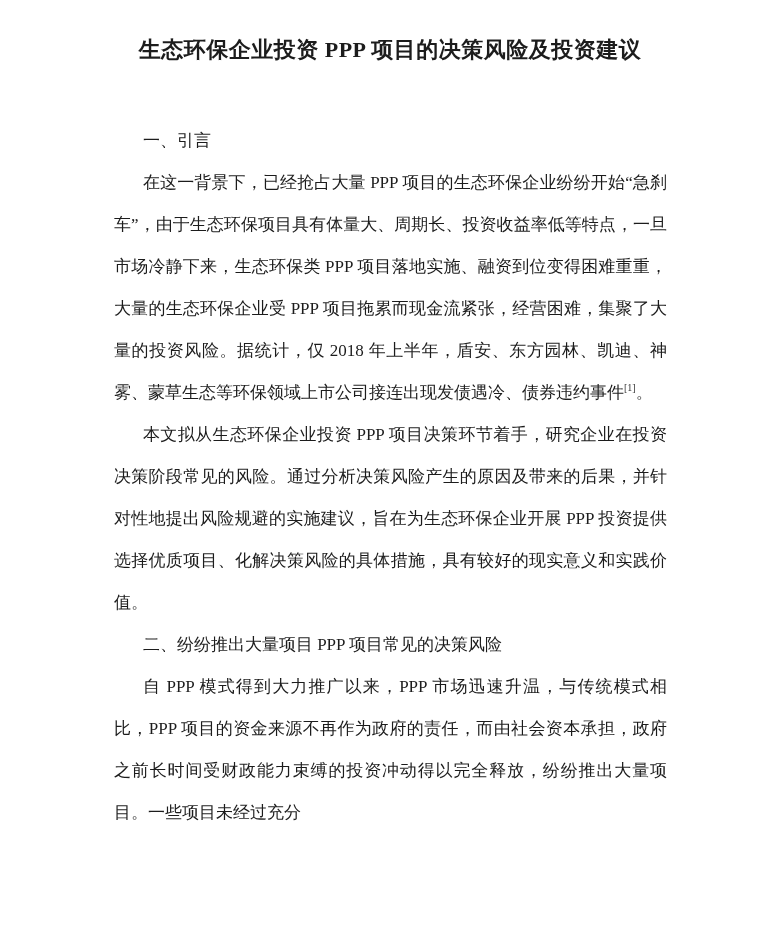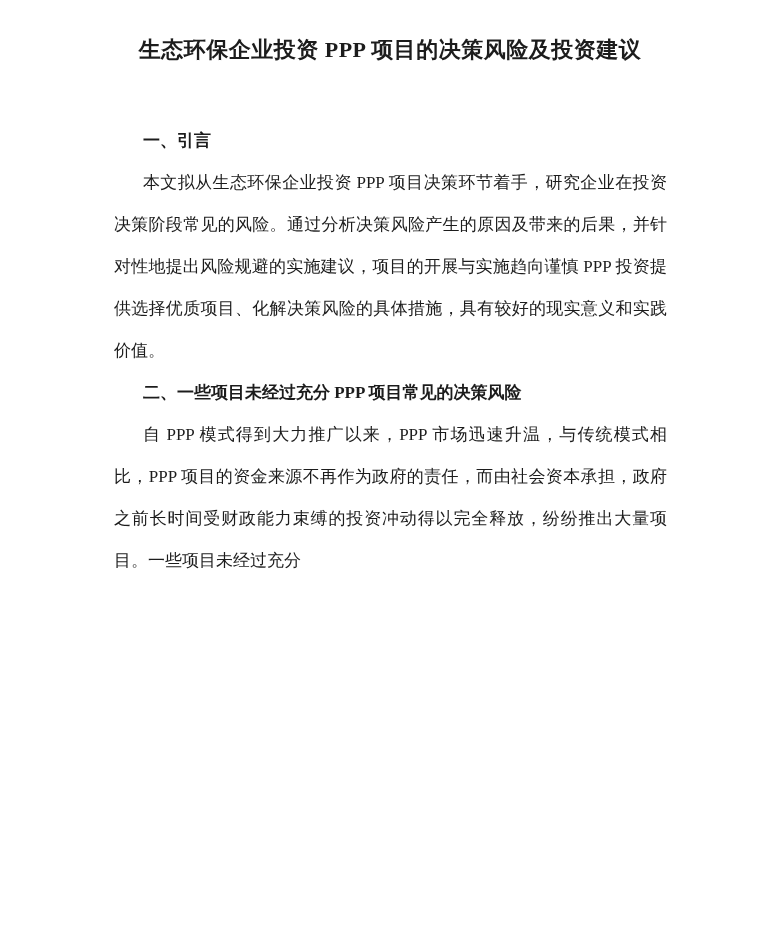--- a/index.html
+++ b/index.html
@@ -33,21 +33,21 @@
   .content p,
   .content h2,
   .content h3 {
     margin: 0;
     padding: 0;
     text-indent: 1.7em;
     font-size: 17px;
     line-height: 42px;
   }
   .content h2, .content h3 {
-    font-weight: bold;
+    font-weight: normal;
     text-align: left;
   }
   .fnref {
     font-size: 10px;
     line-height: 0;
     vertical-align: super;
     color: #333333;
     letter-spacing: 0;
   }
 </style>
@@ -56,22 +56,23 @@
 
 <div class="page">
 
   <h1 class="doc-title">生态环保企业投资 PPP 项目的决策风险及投资建议</h1>
 
   <div class="content">
 
     <h2>一、引言</h2>
 
 
+    <p><span>在这一背景下，已经抢占大量 PPP 项目的生态环保企业纷纷开始“急刹车”，由于生态环保项目具有体量大、周期长、投资收益率低等特点，一旦市场冷静下来，生态环保类 PPP 项目落地实施、融资到位变得困难重重，大量的生态环保企业受 PPP 项目拖累而现金流紧张，经营困难，集聚了大量的投资风险。据统计，仅 2018 年上半年，盾安、东方园林、凯迪、神雾、蒙草生态等环保领域上市公司接连出现发债遇冷、债券违约事件</span><sup class="fnref">[1]</sup><span>。</span></p>
 
-    <p>本文拟从生态环保企业投资 PPP 项目决策环节着手，研究企业在投资决策阶段常见的风险。通过分析决策风险产生的原因及带来的后果，并针对性地提出风险规避的实施建议，项目的开展与实施趋向谨慎 PPP 投资提供选择优质项目、化解决策风险的具体措施，具有较好的现实意义和实践价值。</p>
+    <p>本文拟从生态环保企业投资 PPP 项目决策环节着手，研究企业在投资决策阶段常见的风险。通过分析决策风险产生的原因及带来的后果，并针对性地提出风险规避的实施建议，旨在为生态环保企业开展 PPP 投资提供选择优质项目、化解决策风险的具体措施，具有较好的现实意义和实践价值。</p>
 
-    <h2>二、一些项目未经过充分 PPP 项目常见的决策风险</h2>
+    <h2>二、纷纷推出大量项目 PPP 项目常见的决策风险</h2>
 
 
     <p>自 PPP 模式得到大力推广以来，PPP 市场迅速升温，与传统模式相比，PPP 项目的资金来源不再作为政府的责任，而由社会资本承担，政府之前长时间受财政能力束缚的投资冲动得以完全释放，纷纷推出大量项目。一些项目未经过充分</p>
 
   </div>
 </div>
 
 </body></html>

